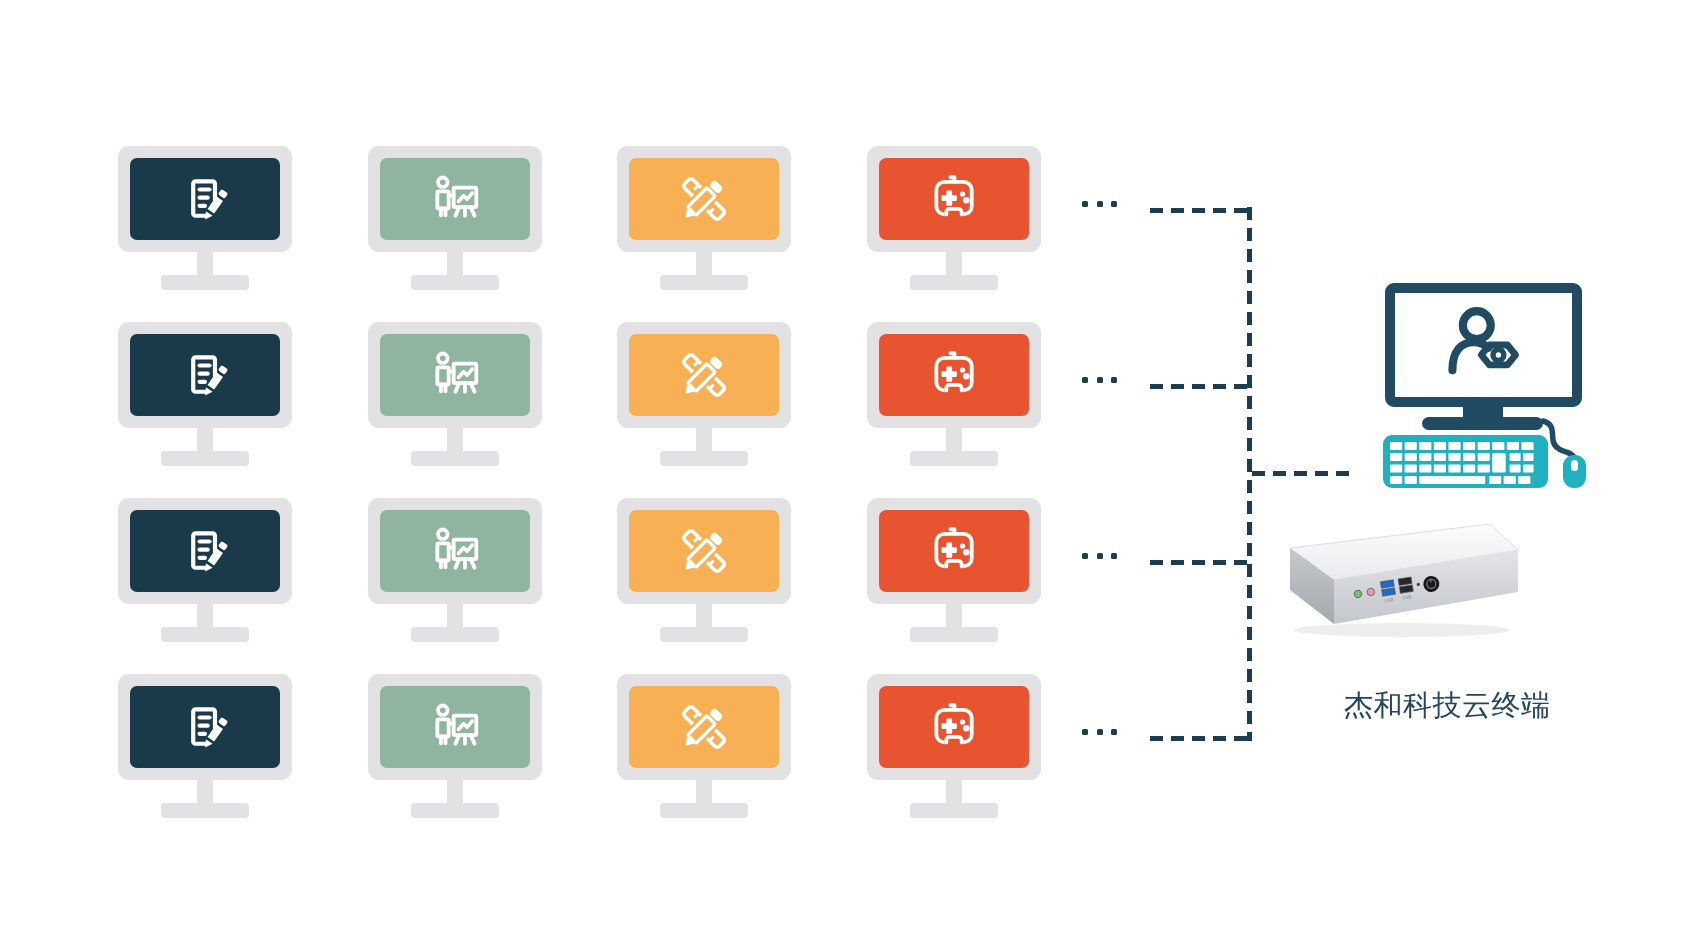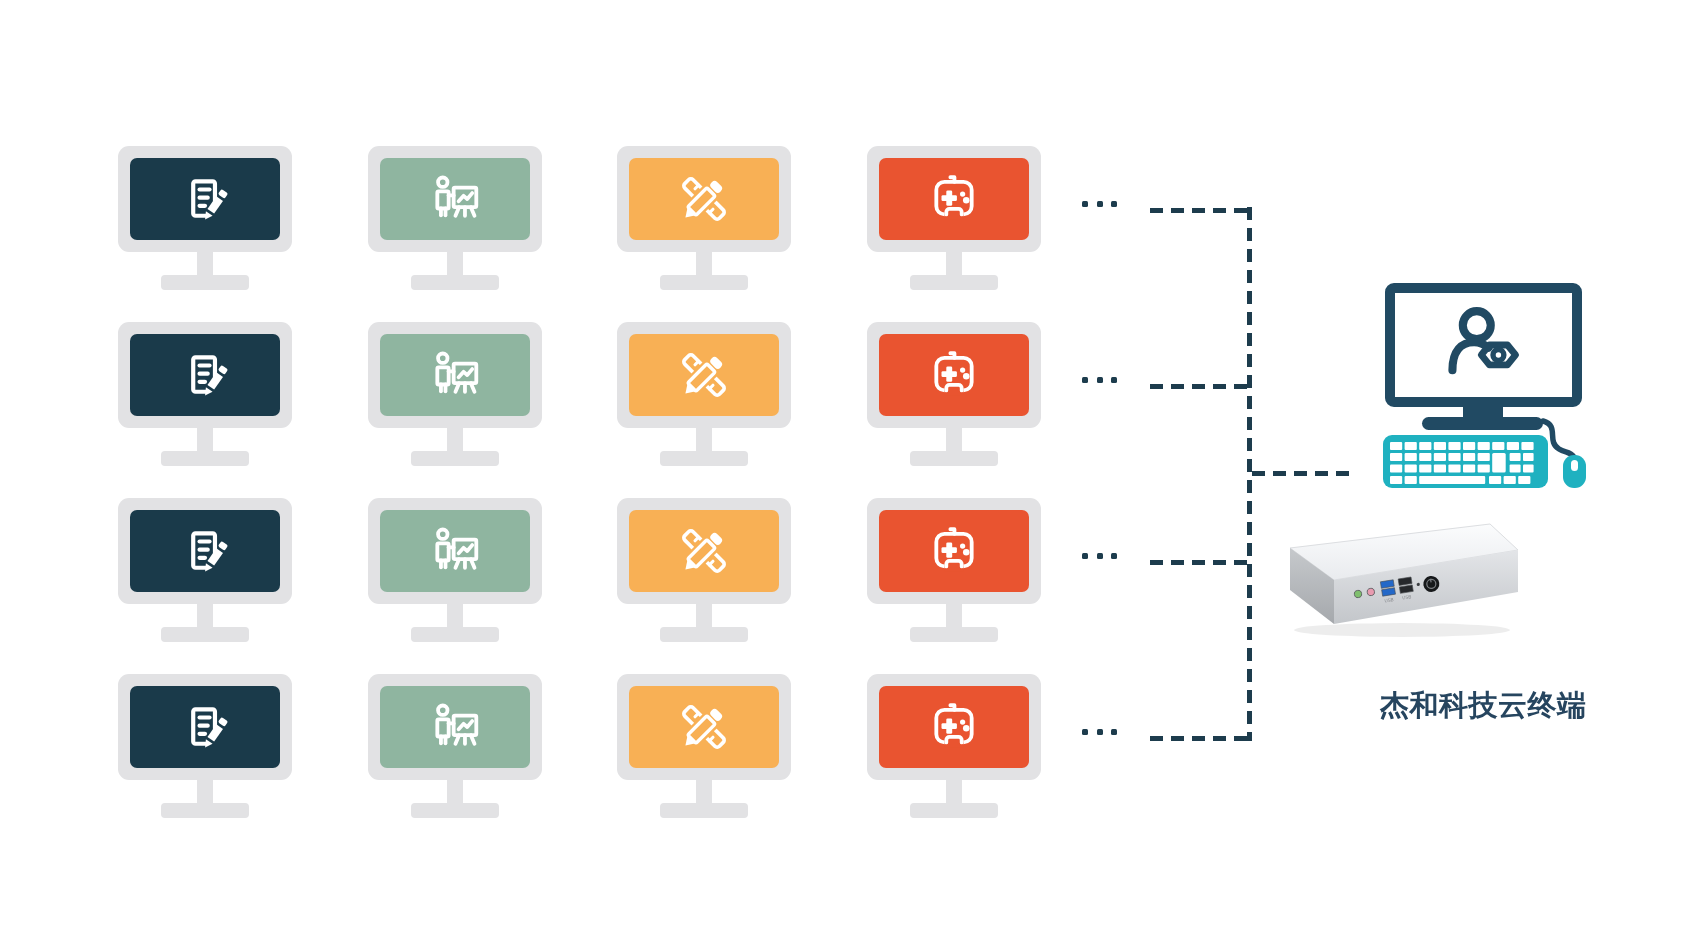--- a/index.html
+++ b/index.html
@@ -22,21 +22,21 @@
   
   .t-frame{position:absolute;left:1385px;top:283px;width:197px;height:124px;border:10px solid var(--tnavy);
            border-radius:9px;background:#fff;box-sizing:border-box;display:flex;align-items:center;justify-content:center;}
   .t-neck{position:absolute;left:1463px;top:407px;width:40px;height:12px;background:var(--tnavy);}
   .t-base{position:absolute;left:1422px;top:417px;width:121px;height:13px;background:var(--tnavy);border-radius:7px;}
   .t-kb{position:absolute;left:1383px;top:435px;width:165px;height:53px;background:var(--teal);border-radius:9px;}
   .t-mouse{position:absolute;left:1563px;top:455px;width:23px;height:33px;background:var(--teal);border-radius:11px;}
   .t-mouse .slot{position:absolute;left:8px;top:5px;width:7px;height:11px;border-radius:4px;background:#fff;}
   .t-cable{position:absolute;left:1528px;top:408px;width:80px;height:60px;}
   .t-pc{position:absolute;left:1272px;top:502px;width:252px;height:142px;}
-  .t-label{position:absolute;left:1380px;top:686px;width:240px;font-size:29px;font-weight:700;
+  .t-label{position:absolute;left:1344px;top:686px;width:240px;font-size:29px;font-weight:400;
            color:var(--label);letter-spacing:0.5px;white-space:nowrap;}
 </style>
 </head>
 <body>
 
 <div id="canvas">
 
   <div id="monitor-grid">
       <div class="monitor" style="left: 118px; top: 146px;">
     <div class="bezel">

